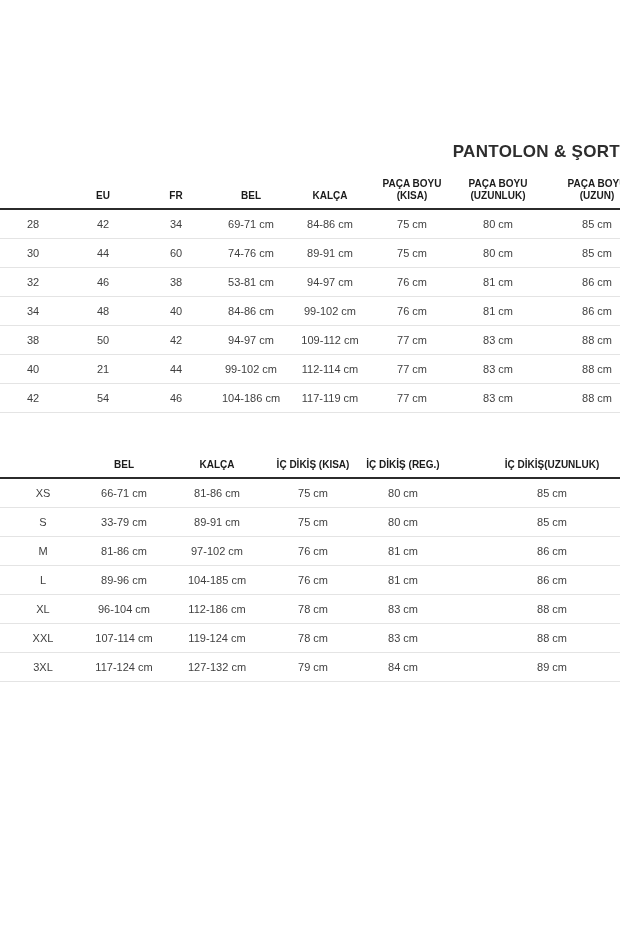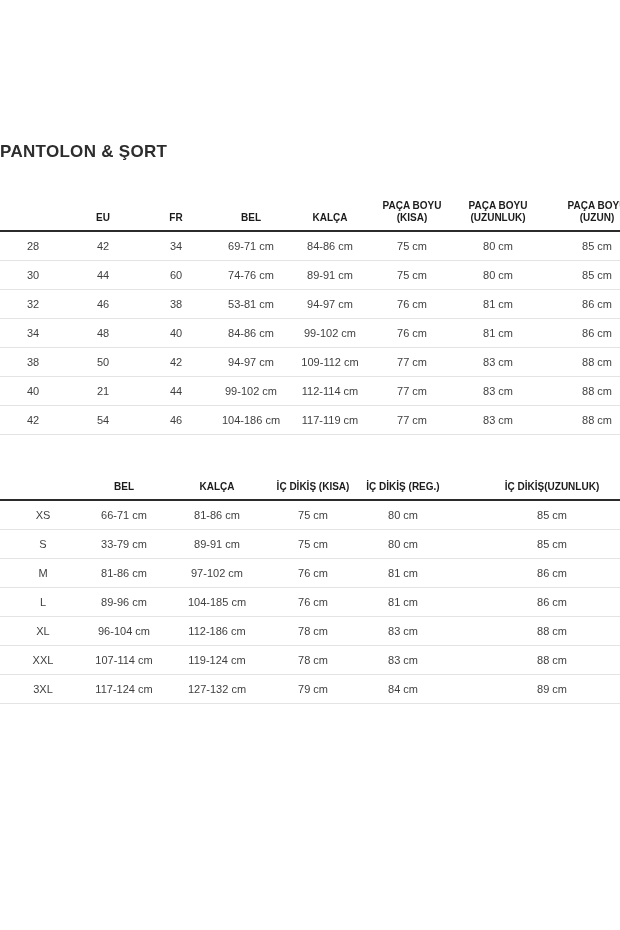--- a/index.html
+++ b/index.html
@@ -12,21 +12,21 @@
     width: 620px;
     height: 930px;
     background: #ffffff;
     overflow: hidden;
     font-family: "Liberation Sans", "DejaVu Sans", sans-serif;
   }
   .title {
     margin: 0;
     padding-top: 142px;
     width: 620px;
-    text-align: left;
+    text-align: right;
     font-size: 17px;
     line-height: 1.2;
     font-weight: bold;
     color: #2d2d2d;
     letter-spacing: 0.3px;
   }
   table {
     border-collapse: collapse;
     table-layout: fixed;
     width: 652px; 
@@ -40,21 +40,20 @@
     font-weight: bold;
     color: #1b1b1b;
     text-align: center;
     vertical-align: bottom;
     padding: 14px 2px 6px 2px;
     line-height: 1.2;
   }
   .t1 th .hdr {
     display: inline-block;
     max-width: 68px; 
-    margin-top: 22px;
   }
   .t2 th { white-space: nowrap; padding-top: 12px; }
   td {
     font-size: 11px;
     color: #3f3f3f;
     text-align: center;
     height: 28px;
     padding: 0 2px;
     white-space: nowrap;
   }

